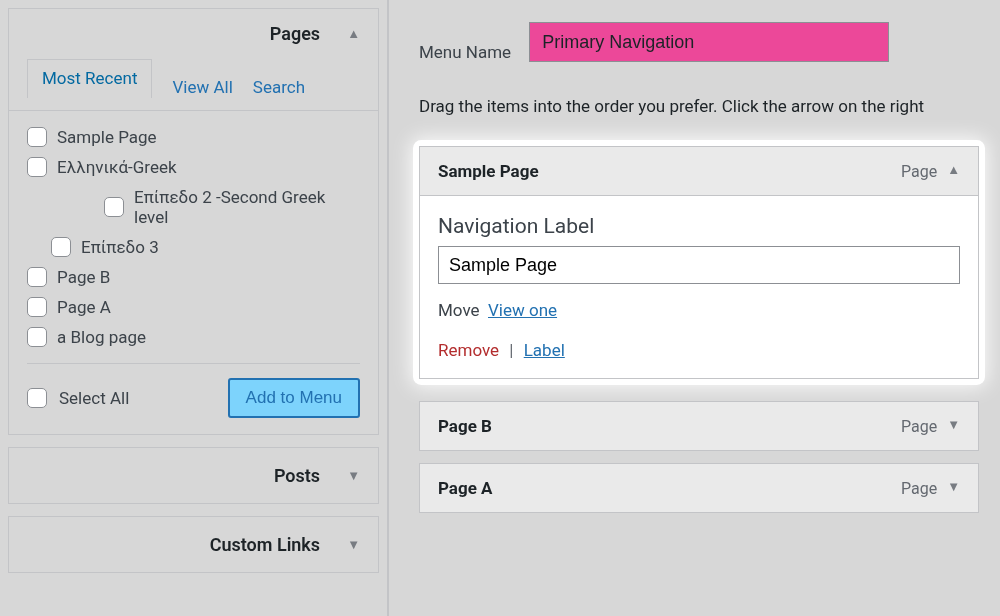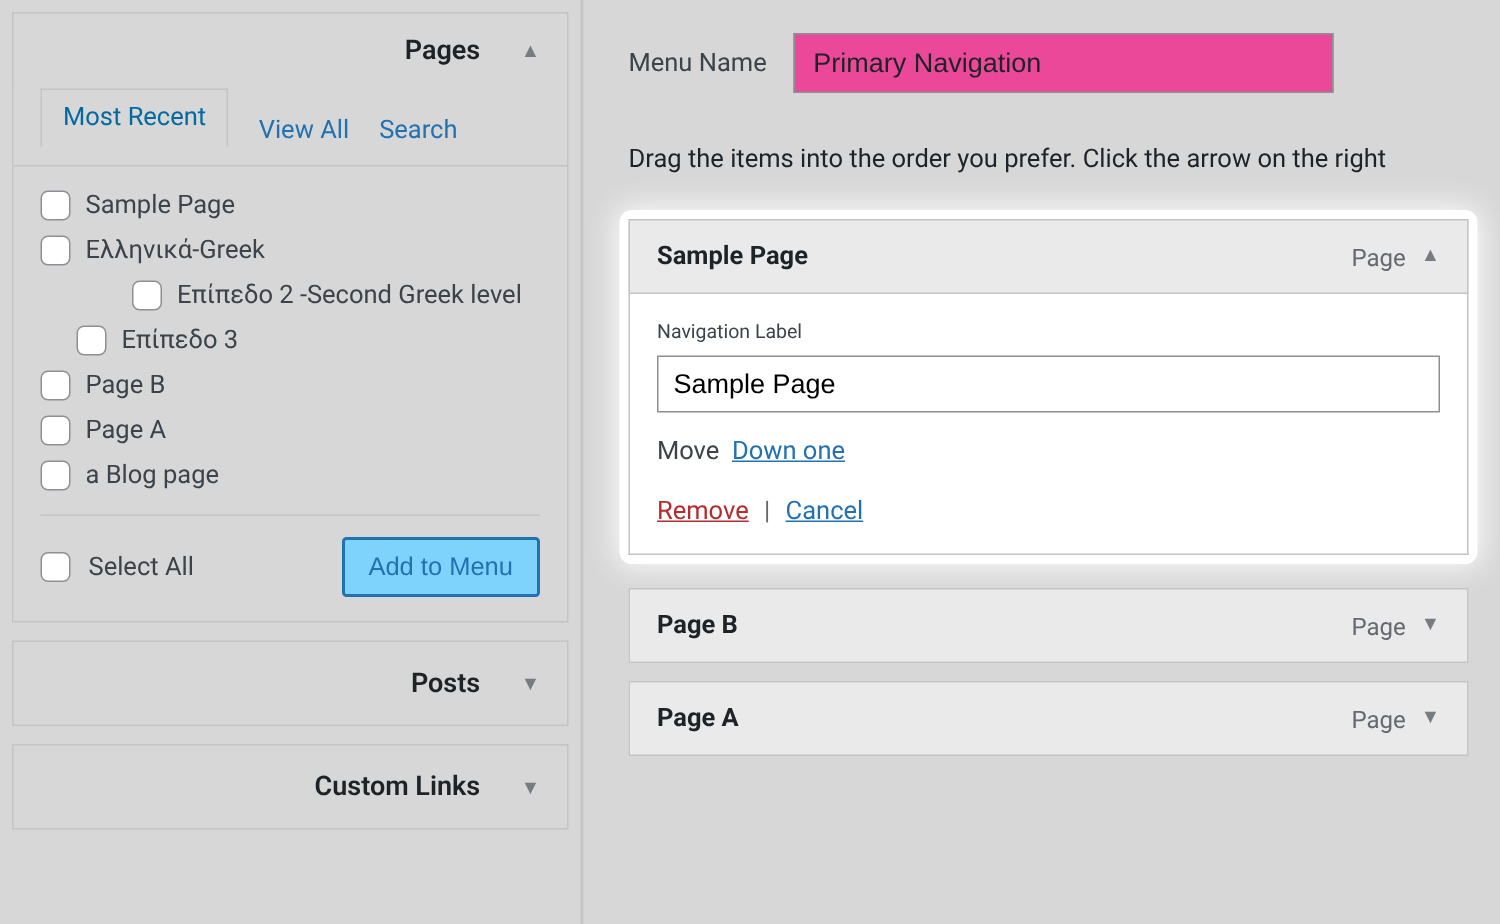--- a/index.html
+++ b/index.html
@@ -60,21 +60,21 @@
     padding: 8px 14px 10px 14px;
     position: relative;
     top: 1px;
   }
   .tabs-divider {
     border-top: 1px solid #c3c4c7;
     margin: -1px -18px 16px -18px;
   }
   .checklist { margin-bottom: 16px; }
   .chk-row { display: flex; align-items: center; gap: 10px; margin: 10px 0; color: #3c434a; font-size: 17px; }
-  .chk-row.indent1 { margin-left: 26px; padding-left: 35px; }
+  .chk-row.indent1 { margin-left: 42px; padding-left: 35px; }
   .chk-row.indent2 { margin-left: 24px; }
   .chk-row .wrapwide { display:inline; }
   .chk {
     width: 20px; height: 20px;
     border: 1px solid #8c8f94;
     border-radius: 5px;
     background: #fff;
     flex-shrink: 0;
     cursor: pointer;
   }
@@ -98,21 +98,21 @@
   .collapsed-box { border:1px solid #c3c4c7; margin:0 8px 12px 8px; }
   .collapsed-box .metabox-header { padding: 17px 18px; }
 
   .main {
     flex: 1;
     padding: 0;
     background: #d7d7d7;
   }
   .menu-name-row {
     display: flex;
-    align-items: center;
+    align-items: flex-end;
     gap: 18px;
     padding: 22px 30px 20px 30px;
   }
   .menu-name-row label { font-size: 17px; color: #3c434a; }
   .menu-name-input {
     flex: 0 0 360px;
     height: 40px;
     border: 1px solid #8c8f94;
     background: #ec4899;
     padding: 0 12px;
@@ -140,39 +140,39 @@
   }
   .mi-header .title { font-weight: 700; font-size: 17px; }
   .mi-header .typewrap { display:flex; align-items:flex-start; gap:10px; color:#646970; font-size:16px; }
   .mi-header .chev { font-size: 13px; color:#787c82; }
   .mi-body {
     border: 1px solid #c3c4c7;
     border-top: none;
     background: #fff;
     padding: 18px;
   }
-  .mi-body label { display:block; color:#3c434a; font-size:13px; margin-bottom:8px; }
+  .mi-body label { display:block; color:#3c434a; font-size:21px; margin-bottom:8px; }
   .nav-label-input {
     width: 100%;
     height: 38px;
     border: 1px solid #8c8f94;
     padding: 0 10px;
     font-size: 18px;
   }
   .move-row { margin-top: 16px; font-size: 17px; color:#3c434a; }
   .link { color:#2271b1; text-decoration: underline; cursor:pointer; }
   .original-box {
     margin-top: 20px;
     border: 1px solid #dcdcde;
     padding: 10px 12px;
     color:#646970;
     font-size: 17px;
   }
   .action-row { margin-top: 20px; font-size: 17px; }
-  .remove { color:#b32d2e; text-decoration: underline; cursor:pointer; }
+  .remove { color:#b32d2e; cursor:pointer; }
   .divider { color:#646970; margin:0 6px; }
 
   .highlighted {
     box-shadow: 0 0 0 6px #fff, 0 0 20px 8px rgba(255,255,255,0.9);
     border-radius: 3px;
   }
   .menu-items-region { padding-top: 8px; }
 </style>
 </head>
 <body>
@@ -263,26 +263,26 @@
           <span class="typewrap">
             <span>Page</span>
             <span class="chev">▲</span>
           </span>
         </div>
         <div class="mi-body">
           <label>Navigation Label</label>
           <input class="nav-label-input" value="Sample Page" style="">
           <div class="move-row">
             <span>Move</span>&nbsp;
-            <span class="link">Down one</span>
+            <span class="link">View one</span>
           </div>
           <div class="action-row">
             <span class="remove">Remove</span>
             <span class="divider">|</span>
-            <span class="link">Cancel</span>
+            <span class="link">Label</span>
           </div>
         </div>
       </div>
 
       <div class="menu-item-card" style="margin-top:22px;">
         <div class="mi-header">
           <span class="title">Page B</span>
           <span class="typewrap">
             <span>Page</span>
             <span class="chev">▼</span>

